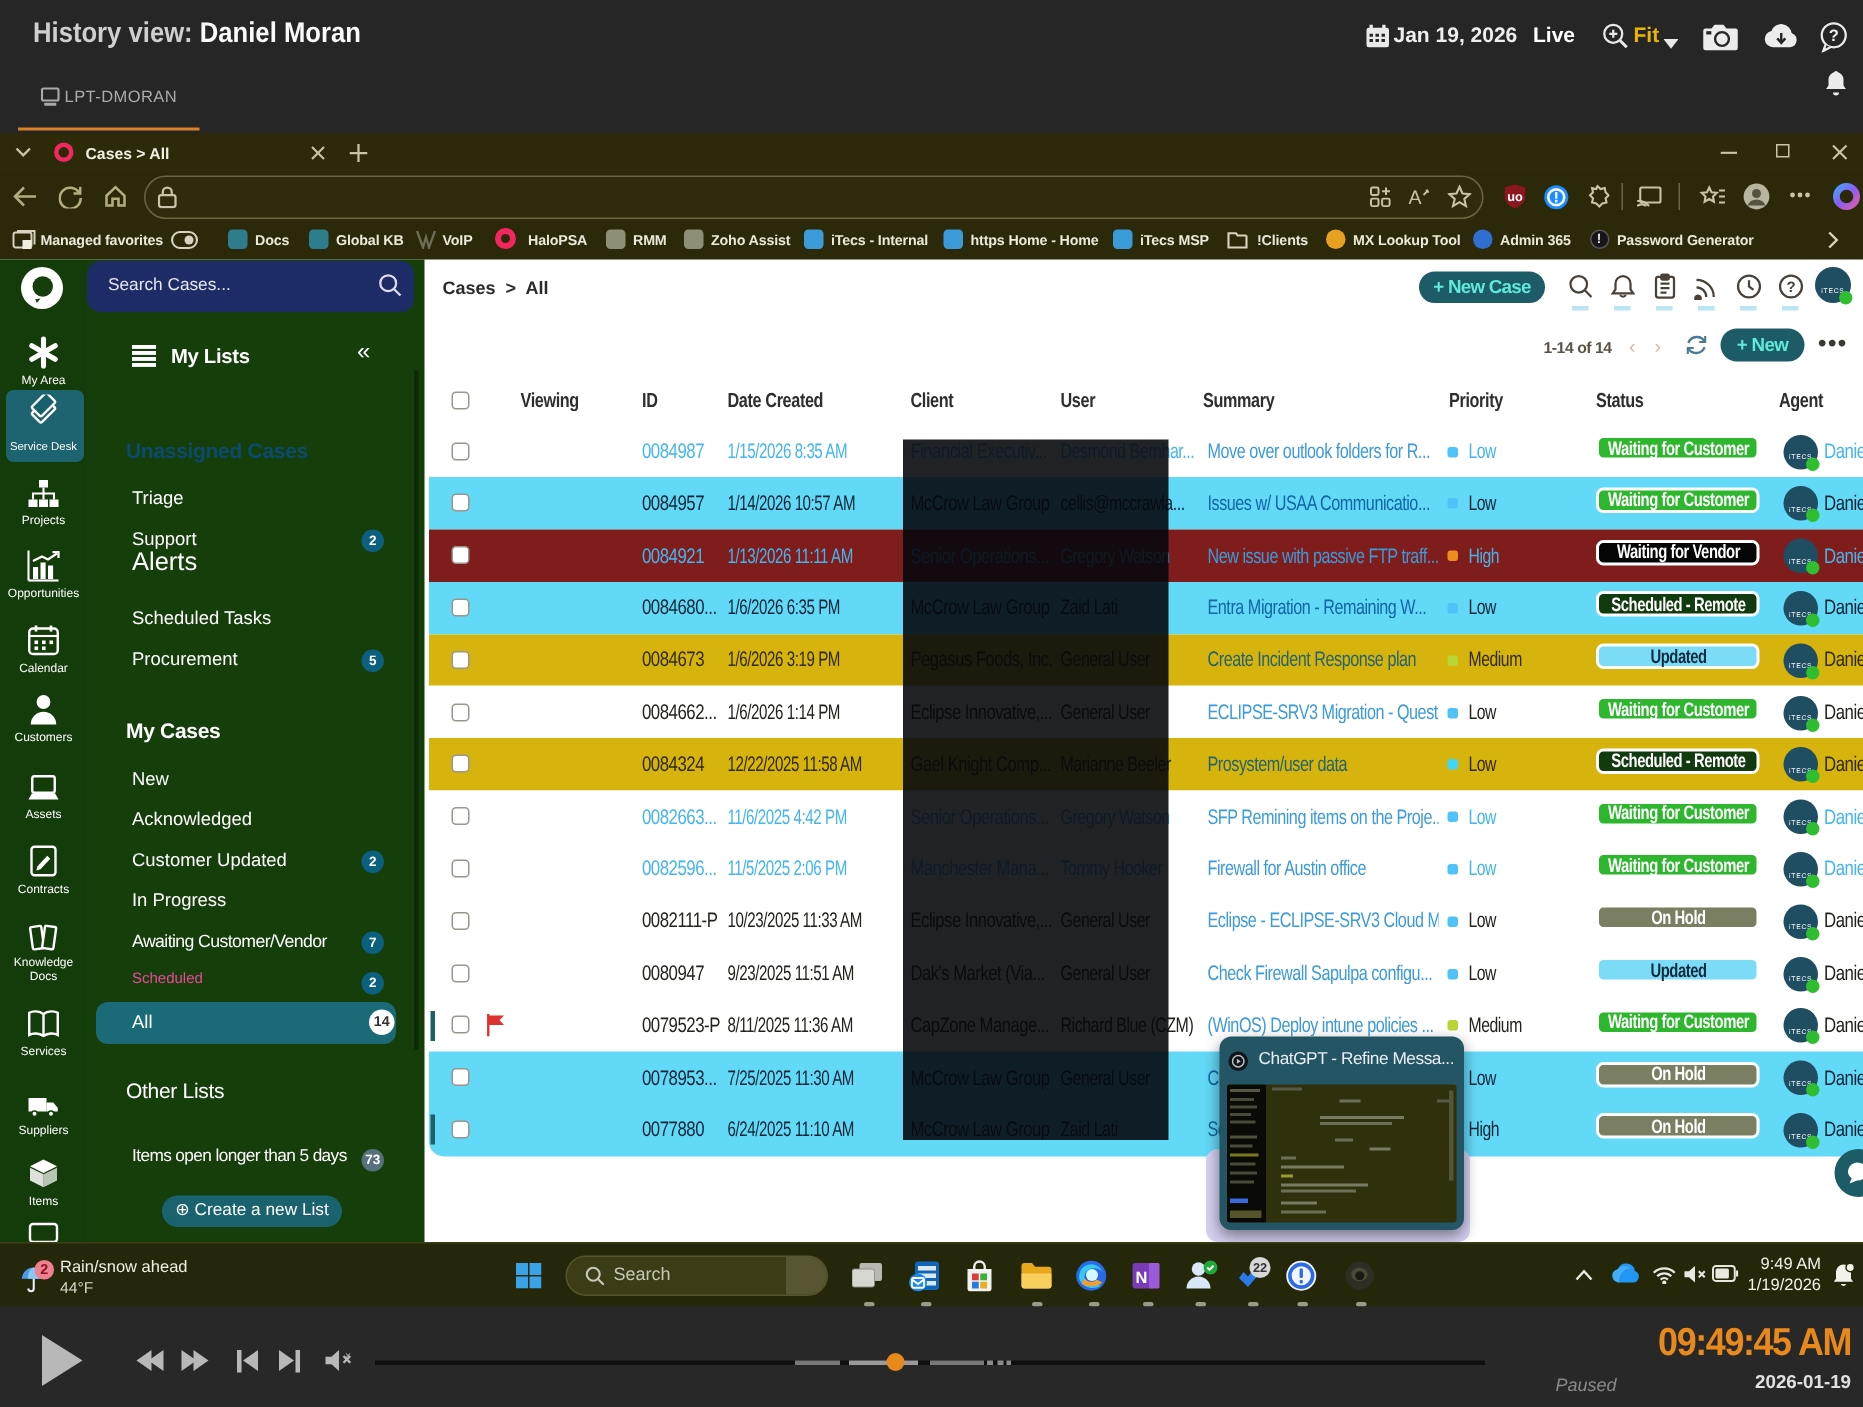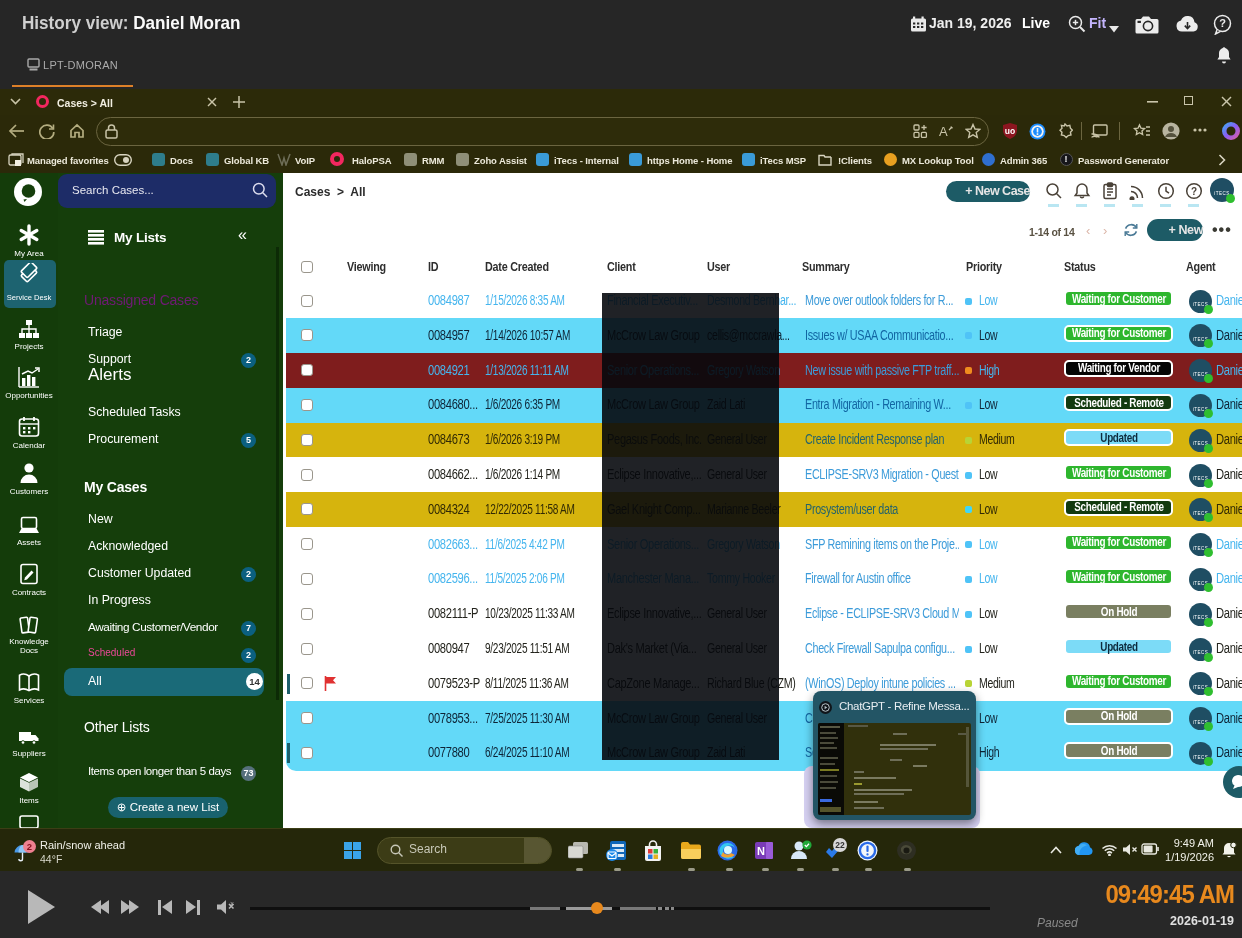--- a/index.html
+++ b/index.html
@@ -24,21 +24,21 @@
 #panel{position:absolute;left:58px;top:0;width:225px;height:655px;background:#153e0b}
 #searchbox{position:absolute;left:58px;top:1px;width:218px;height:34px;background:#1d2c67;border-radius:9px;color:#fff}
 
 #taskbar{position:absolute;left:0;top:739px;width:1242px;height:43px;background:#25270a;border-top:1px solid #3c3e16}
 
 #playbar{position:absolute;left:0;top:871px;width:1242px;height:67px;background:#282828}
 .rlbl{position:absolute;left:0;width:58px;text-align:center;color:#fff;font-size:8px;white-space:nowrap}
 
 .bk{position:absolute;top:7px;font-size:9.5px;letter-spacing:-0.1px;font-weight:bold;color:#ece9da;white-space:nowrap}
 circle.abs,rect.abs{display:block}
-.tealpill{position:absolute;background:#1d5b66;color:#e5e5e5;font-weight:bold;text-align:right;border-radius:12px}
+.tealpill{position:absolute;background:#1d5b66;color:#5eead4;font-weight:bold;text-align:center;border-radius:12px}
 .cb{position:absolute;width:12px;height:12px;border:1.6px solid #9a968c;border-radius:3px;background:#fff}
 .row{position:absolute;left:286px;width:956px;height:34.8px}
 .ct{position:absolute;top:8.5px;font-size:14px;letter-spacing:-0.4px;white-space:nowrap;overflow:hidden;transform-origin:0 50%}
 .c-id{width:66px;transform:scaleX(.8)}.c-dt{width:125px;transform:scaleX(.72)}.c-cl{width:120px;transform:scaleX(.79)}.c-us{width:120px;transform:scaleX(.76)}.c-sm{width:200px;transform:scaleX(.77)}.c-pr{width:60px;transform:scaleX(.75)}.c-ag{width:45px;transform:scaleX(.8)}
 .pill{position:absolute;left:778px;top:6.5px;width:109px;height:17px;line-height:16px;border:2px solid #fff;border-radius:5px;text-align:center;font-size:13px;letter-spacing:-0.4px;font-weight:bold;white-space:nowrap}
 .pill span{position:absolute;left:50%;top:50%;transform:translate(-50%,-50%) scaleX(.76);white-space:nowrap}
 .avatar{position:absolute;border-radius:50%;background:#1f4e63}
 .avatar span{position:absolute;left:0;right:0;top:55%;text-align:center;font-size:4.5px;color:#fff;letter-spacing:.5px}
 .avatar i{position:absolute;right:-1px;bottom:-1px;width:9px;height:9px;border-radius:50%;background:#2fbe2f}
 
@@ -67,21 +67,21 @@
         </g>
       </svg>
     <div class="tbr" style="left:929px">Jan 19, 2026</div>
     <div class="tbr" style="left:1022px;color:#fff">Live</div>
     <svg class="abs" style="left:1068px;top:15px" width="18" height="18" viewBox="0 0 18 18" fill="none" stroke="#e9e9e9" stroke-width="1.5">
         <circle cx="7.5" cy="7.5" r="6"></circle>
         <line x1="12" y1="12" x2="16.5" y2="16.5" stroke-width="2"></line>
         <line x1="4.8" y1="7.5" x2="10.2" y2="7.5"></line>
         <line x1="7.5" y1="4.8" x2="7.5" y2="10.2"></line>
       </svg>
-    <div class="tbr" style="left:1089px;color:#c4b5fd">Fit</div>
+    <div class="tbr" style="left:1089px;color:#eab308">Fit</div>
     <svg class="abs" style="left:1109px;top:26px" width="10" height="7" viewBox="0 0 10 7">
         <path d="M0 0 L10 0 L5 6.5 Z" fill="#e9e9e9"></path>
       </svg>
     <svg class="abs" style="left:1135px;top:16px" width="24" height="18" viewBox="0 0 24 18">
         <path d="M2 3 h4 l2-2.5 h6 L16 3 h6 a1.5 1.5 0 0 1 1.5 1.5 V16 a1.5 1.5 0 0 1 -1.5 1.5 H2 A1.5 1.5 0 0 1 .5 16 V4.5 A1.5 1.5 0 0 1 2 3 Z" fill="#ececec"></path>
         <circle cx="13" cy="10" r="4.6" fill="#ececec" stroke="#262626" stroke-width="1.6"></circle>
         <rect x="2.5" y="4.8" width="3.4" height="2.2" fill="#262626"></rect>
       </svg>
     <svg class="abs" style="left:1176px;top:16px" width="23" height="17" viewBox="0 0 23 17">
         <path d="M6 15.5 a5.5 5.5 0 0 1 -1 -10.9 A7 7 0 0 1 18.5 6.2 a4.8 4.8 0 0 1 -1 9.3 Z" fill="#ececec"></path>
@@ -353,21 +353,21 @@
           <g fill="#fff">
             <rect y="0" width="16" height="2.6"></rect>
             <rect y="4" width="16" height="2.6"></rect>
             <rect y="8" width="16" height="2.6"></rect>
             <rect y="12" width="16" height="2.6"></rect>
           </g>
         </svg>
         <div style="position:absolute;left:114px;top:57px;font-size:13.5px;letter-spacing:-0.2px;font-weight:bold;color:#fff">My Lists</div>
         <div style="position:absolute;left:238px;top:53px;font-size:16px;color:#fff;letter-spacing:-2px">«</div>
         <div style="position:absolute;left:276px;top:74px;width:2.5px;height:453px;background:#0c2a06"></div>
-        <div style="position:absolute;left:84px;top:119px;font-size:14px;font-weight:normal;color:#701a75;letter-spacing:-0.2px">Unassigned Cases</div>
+        <div style="position:absolute;left:84px;top:119px;font-size:14px;font-weight:bold;color:#0c4a6e;letter-spacing:-0.2px">Unassigned Cases</div>
         <div style="position:absolute;left:88px;top:152px;font-size:12.3px;color:#fff">Triage</div>
         <div style="position:absolute;left:88px;top:179px;font-size:12.3px;color:#fff">Support</div>
         <div style="position:absolute;left:241px;top:179.5px;width:15px;height:15px;border-radius:50%;background:#0b6080;color:#fff;font-size:9px;line-height:15px;text-align:center;font-weight:bold">2</div>
         <div style="position:absolute;left:88px;top:192px;font-size:17px;color:#fff">Alerts</div>
         <div style="position:absolute;left:88px;top:232px;font-size:12.3px;color:#fff">Scheduled Tasks</div>
         <div style="position:absolute;left:88px;top:259px;font-size:12.3px;color:#fff">Procurement</div>
         <div style="position:absolute;left:241px;top:259.5px;width:15px;height:15px;border-radius:50%;background:#0b6080;color:#fff;font-size:9px;line-height:15px;text-align:center;font-weight:bold">5</div>
         <div style="position:absolute;left:84px;top:306px;font-size:14px;font-weight:bold;color:#fff;letter-spacing:-0.2px">My Cases</div>
         <div style="position:absolute;left:88px;top:339px;font-size:12.3px;color:#fff">New</div>
         <div style="position:absolute;left:88px;top:366px;font-size:12.3px;color:#fff">Acknowledged</div>

